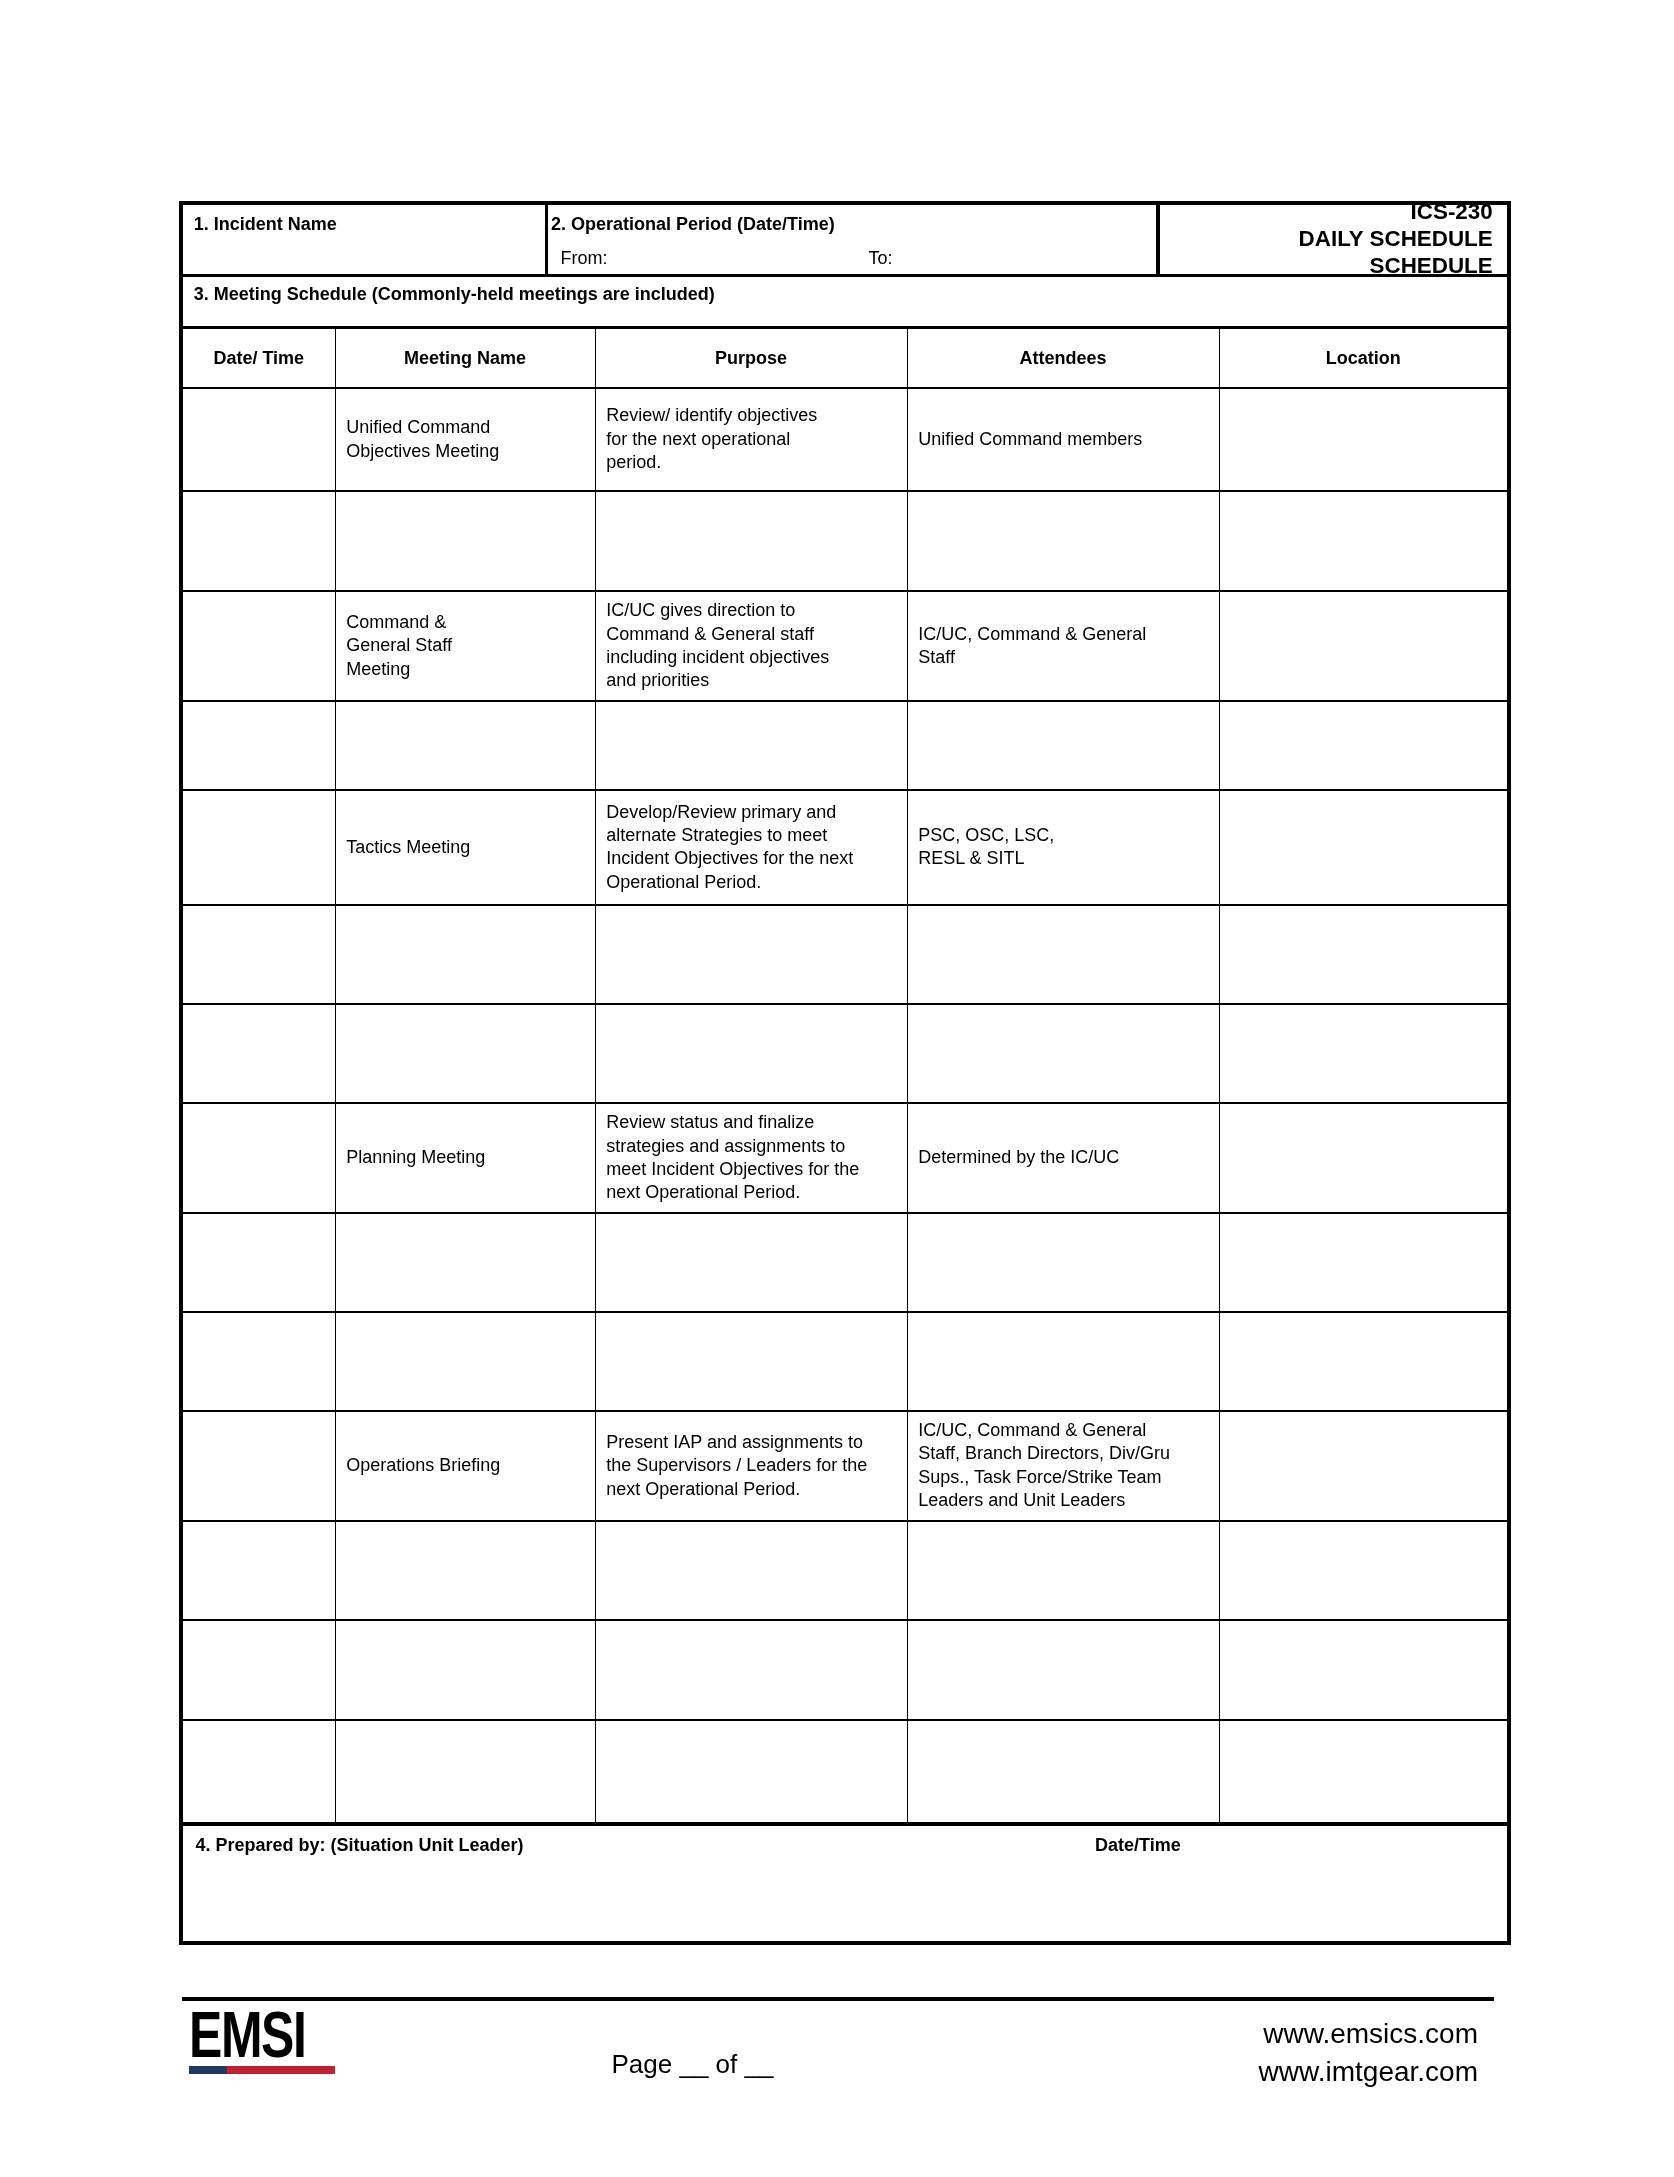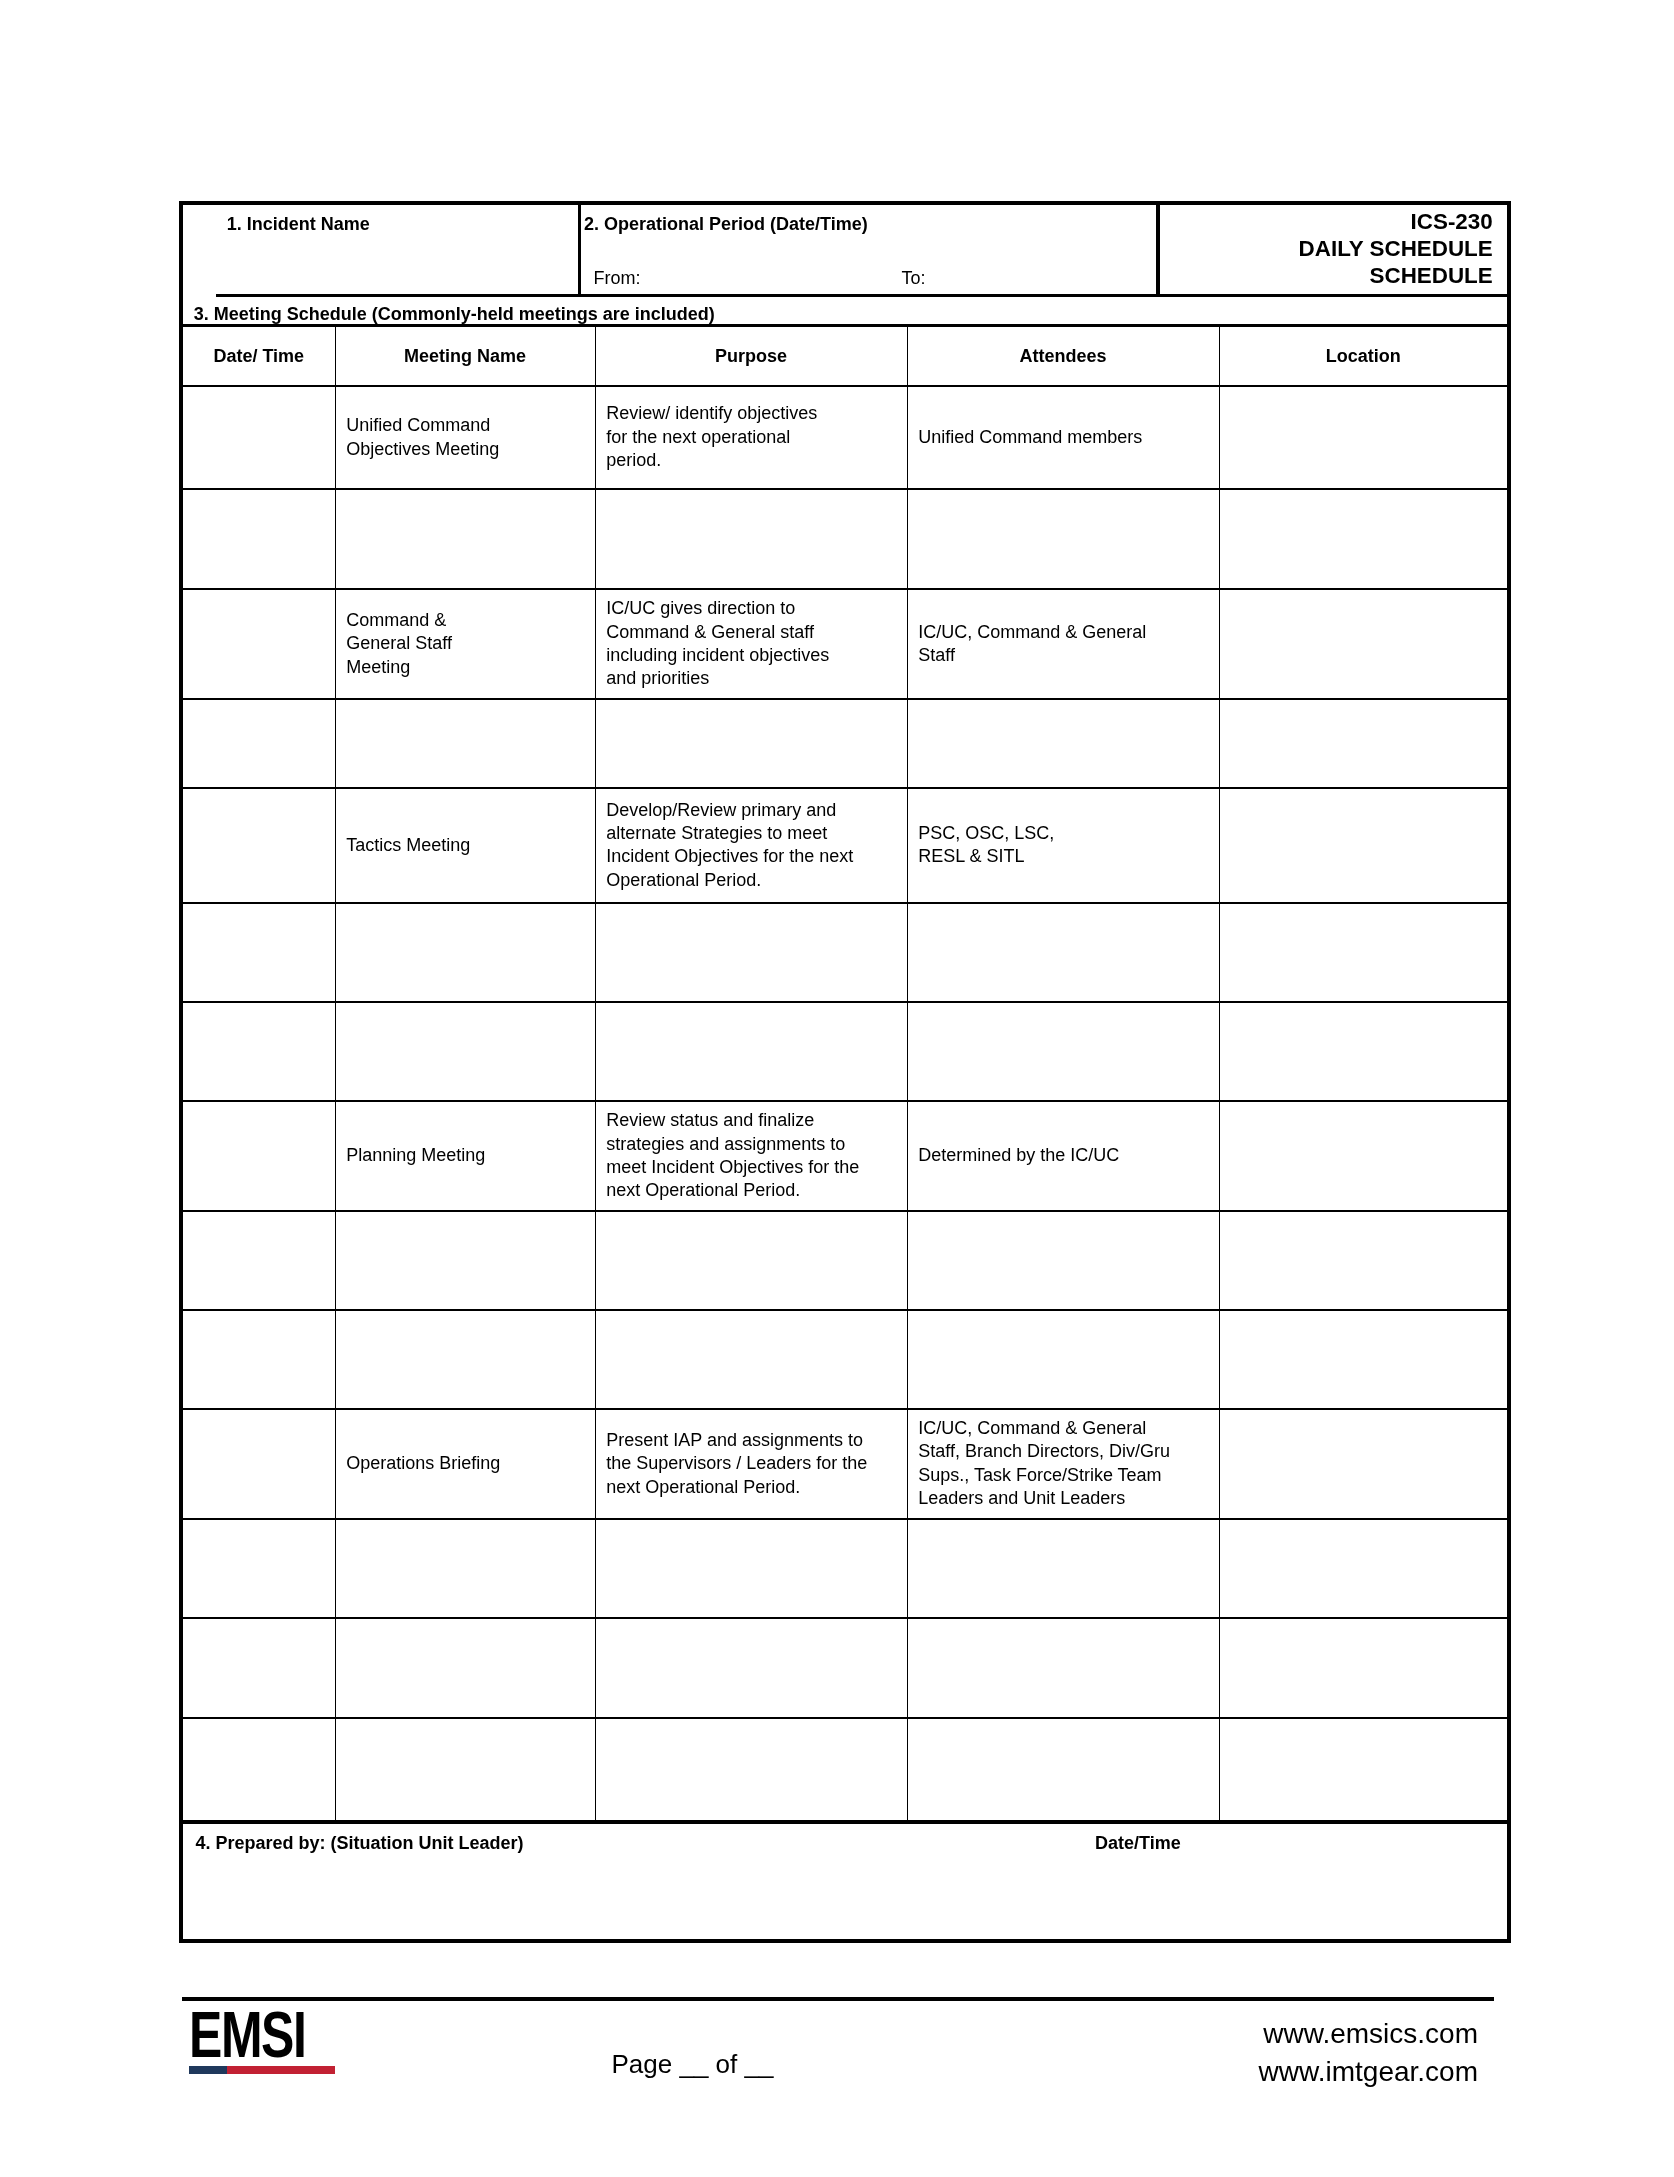--- a/index.html
+++ b/index.html
@@ -20,21 +20,21 @@
   .form {
     position: absolute;
     left: 179px;
     top: 201px;
     width: 1332px;
     border: 4.5px solid #000;
     background: #fff;
   }
 
   
-  .hdr { display: flex; height: 92px; border-bottom: 3.6px solid #000; margin-left: 33px; }
+  .hdr { display: flex; height: 72px; border-bottom: 3.6px solid #000; }
   .hdr-box1 {
     width: 365px;
     border-right: 3.6px solid #000;
     padding: 9px 10.7px;
     font-size: 18px;
     font-weight: bold;
   }
   .hdr-box2 {
     flex: 1;
     position: relative;
@@ -58,21 +58,21 @@
     align-items: flex-end;
     padding: 5.4px 14.3px;
     font-size: 22.4px;
     font-weight: bold;
     line-height: 1.2;
     text-align: right;
   }
 
   
   .section-bar {
-    height: 30px;
+    height: 52px;
     border-bottom: 3.6px solid #000;
     font-size: 18px;
     font-weight: bold;
     padding: 7.2px 10.7px;
   }
 
   
   table.sched {
     width: 100%;
     border-collapse: collapse;

